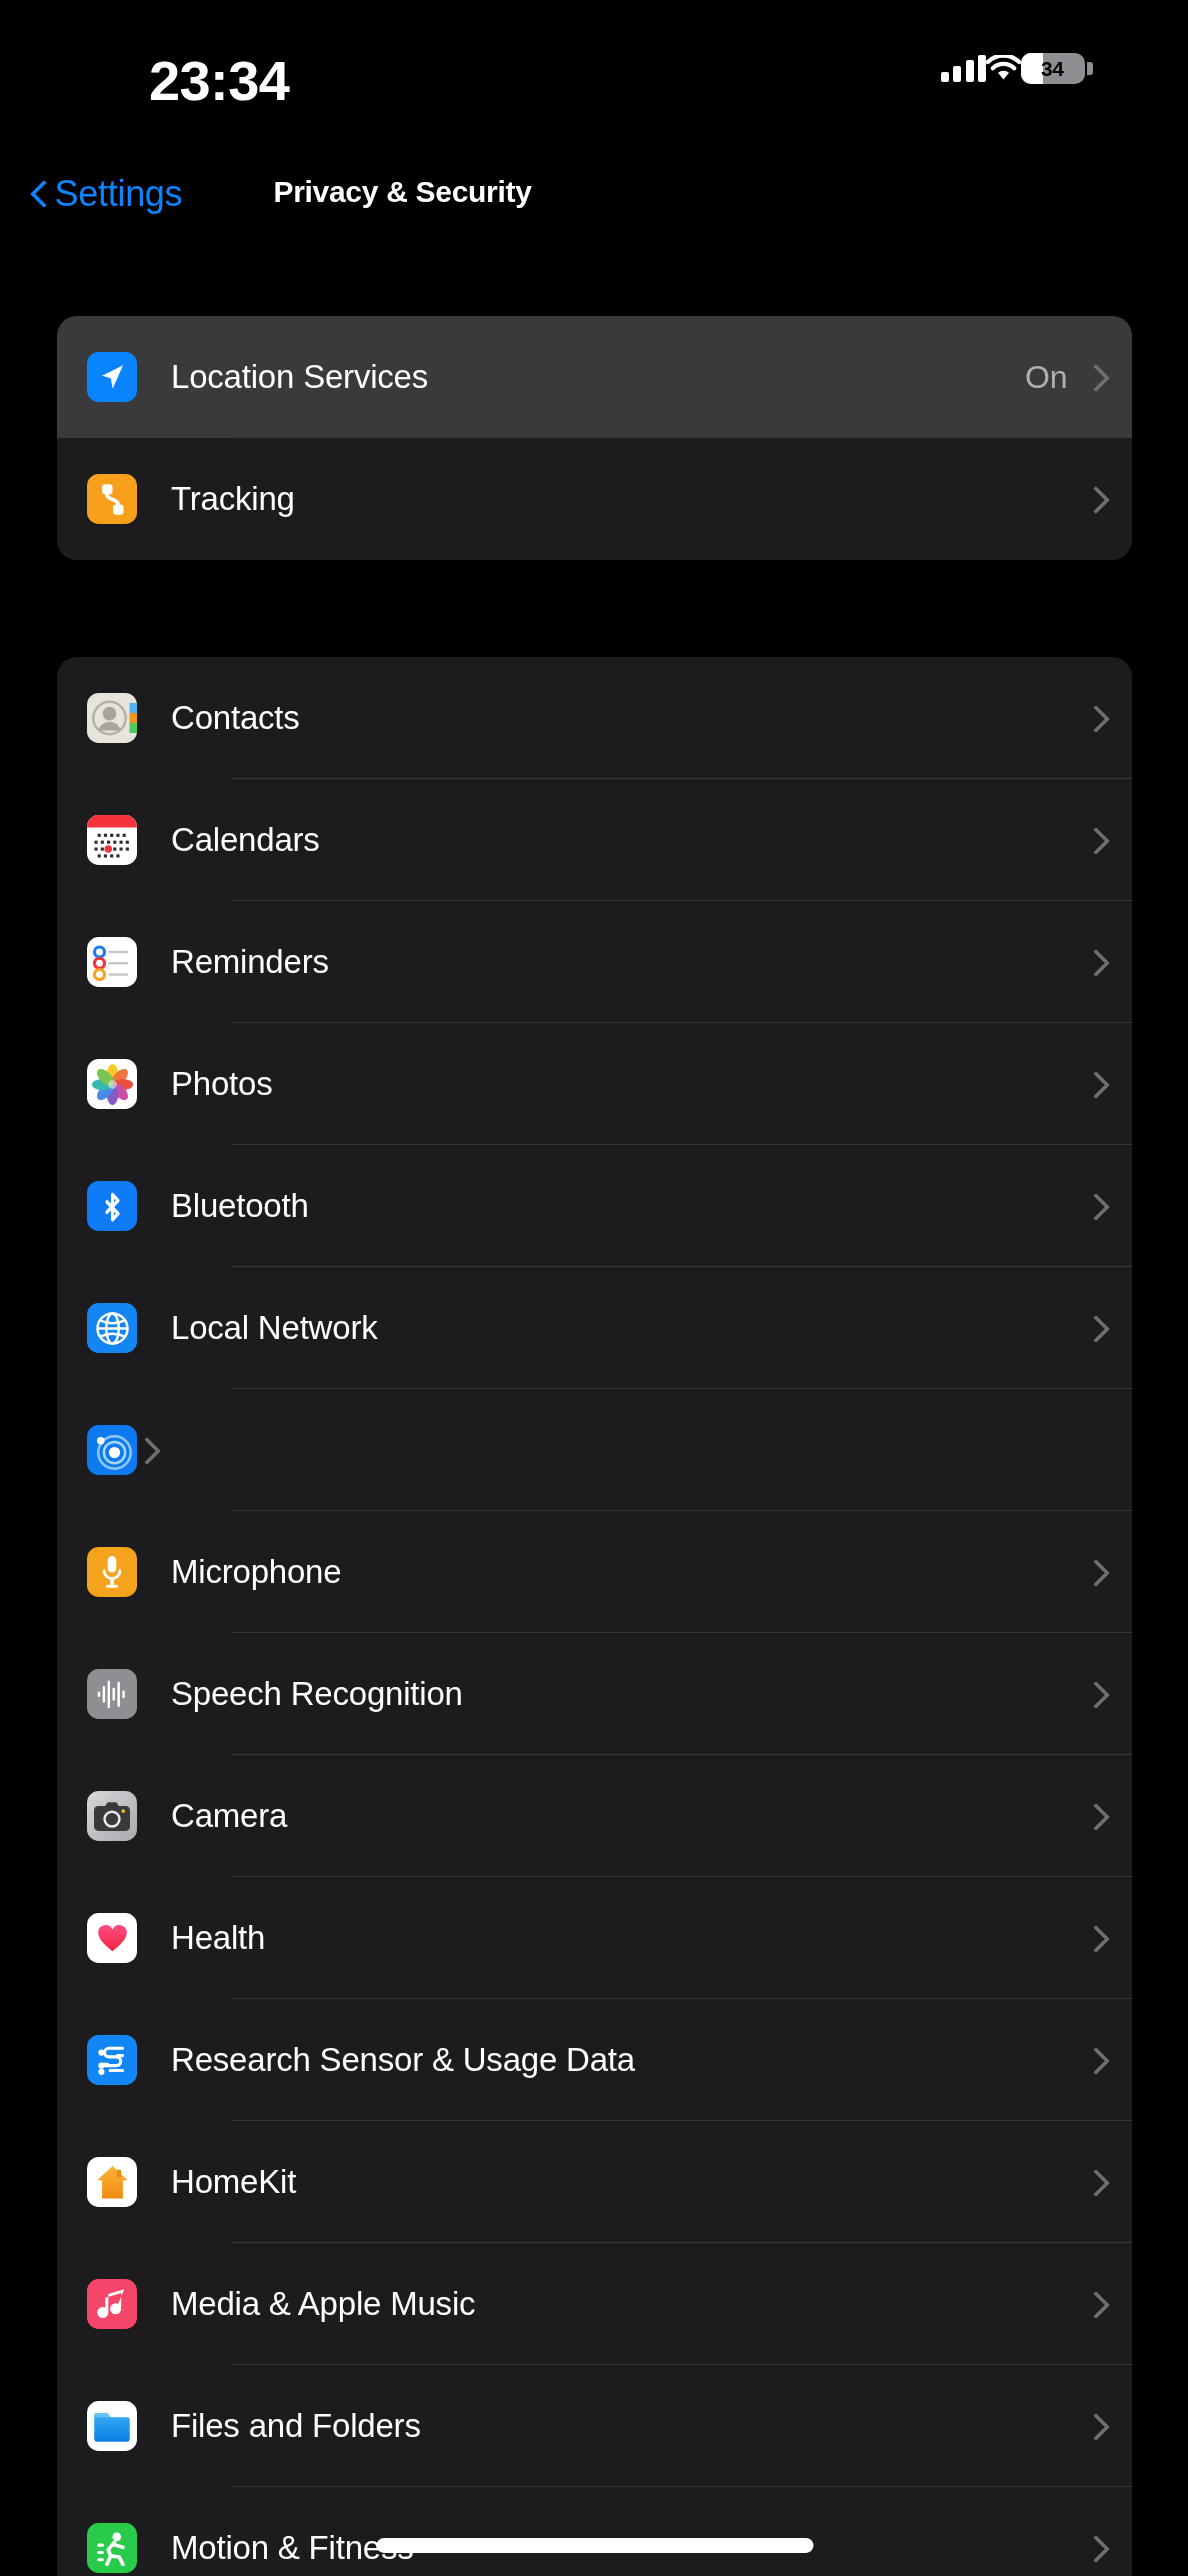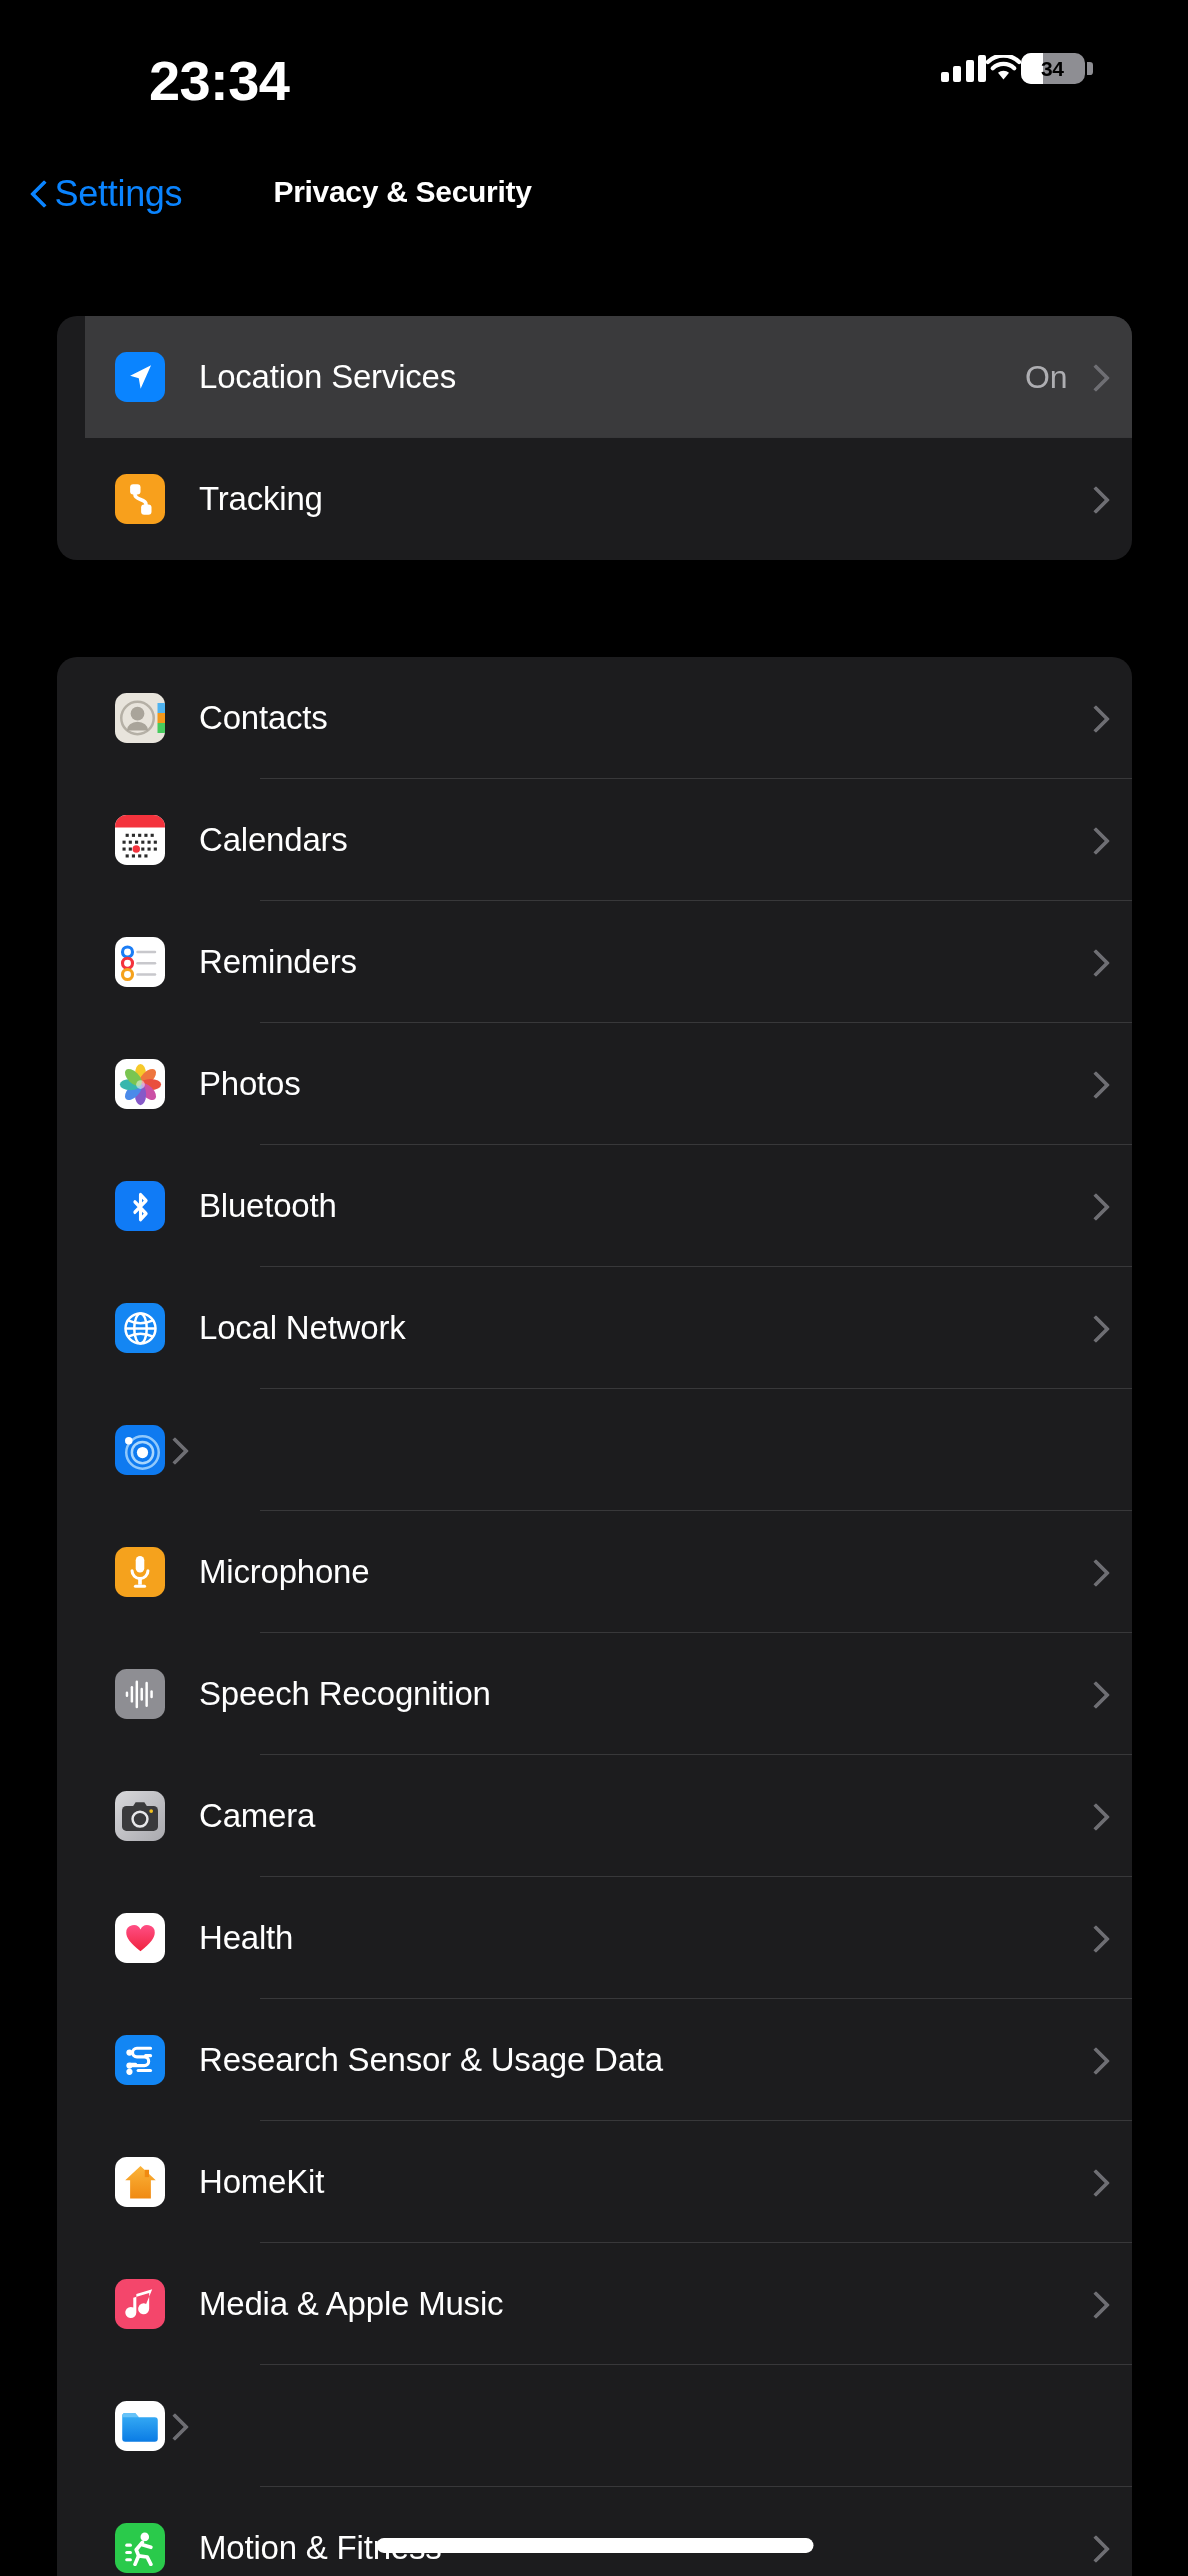--- a/index.html
+++ b/index.html
@@ -78,21 +78,20 @@
     position:absolute; left:57px; width:1075px;
     background:#1C1C1E; border-radius:20px; overflow:hidden;
   }
   #group-1{ top:316px; }
   #group-2{ top:657px; }
 
   .row{
     position:relative; display:flex; align-items:center;
     height:122px; padding-left:30px; padding-right:30px;
     cursor:pointer;
-    margin-left:28px;
   }
   .row.sel{ background:#3A3A3C; }
   .row .sep{
     position:absolute; left:175px; right:0; bottom:0;
     height:1.2px; background:#38383A;
   }
   .row:last-child .sep{ display:none; }
 
   .ico{
     width:50px; height:50px; min-width:50px;
@@ -434,20 +433,21 @@
           <defs>
             <linearGradient id="fg" x1="0" y1="0" x2="0" y2="1">
               <stop offset="0%" stop-color="#3AAFF6"></stop>
               <stop offset="100%" stop-color="#0A7BE4"></stop>
             </linearGradient>
           </defs>
           <path d="M2 8 a5 5 0 0 1 5 -5 h16 l6 7 h26 a5 5 0 0 1 5 5 v30 a5 5 0 0 1 -5 5 H7 a5 5 0 0 1 -5 -5 Z" fill="url(#fg)"></path>
           <path d="M2 8 a5 5 0 0 1 5 -5 h16 l6 7 H2 Z" fill="#66C2F8"></path>
         </svg>
       </span>
+      <span class="row-label">Files and Folders</span>
       <span class="chevR"></span>
       <span class="sep"></span>
     </div>
     <div class="row">
       <span class="ico ic-motion">
         <svg width="33" height="35" viewBox="0 0 54 56">
           <circle cx="34" cy="9" r="7" fill="#fff"></circle>
           <path d="M30 18 L20 30 L24 40 L18 54" stroke="#fff" stroke-width="6" fill="none" stroke-linecap="round" stroke-linejoin="round"></path>
           <path d="M24 40 L38 42 L44 54" stroke="#fff" stroke-width="6" fill="none" stroke-linecap="round" stroke-linejoin="round"></path>
           <path d="M30 22 L44 26" stroke="#fff" stroke-width="6" fill="none" stroke-linecap="round"></path>

